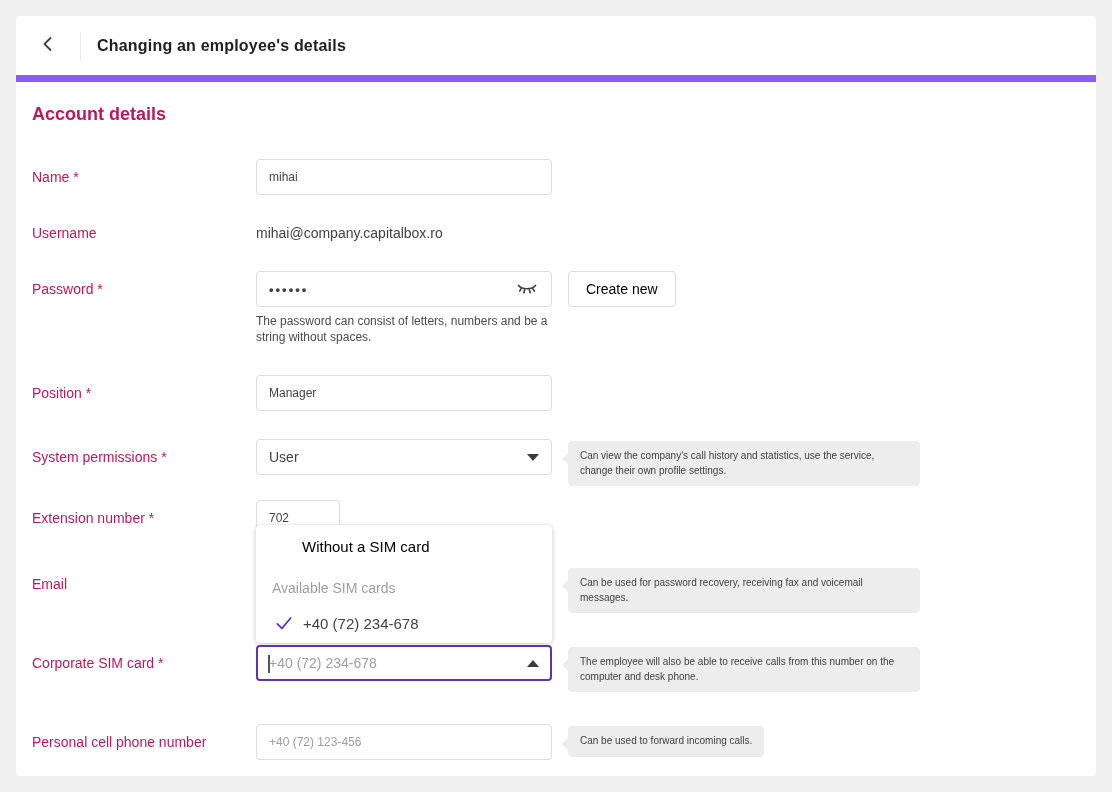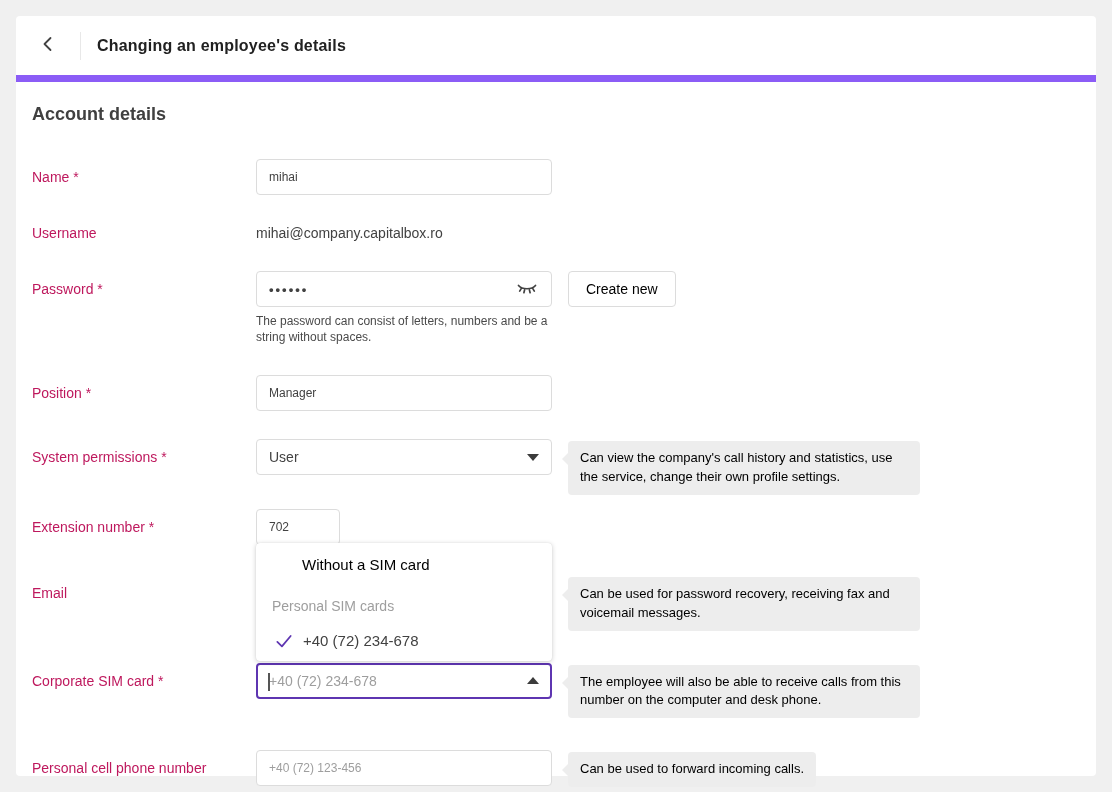--- a/index.html
+++ b/index.html
@@ -20,42 +20,42 @@
   .back-btn {
     width: 65px; display: flex; align-items: center; justify-content: center;
     border-right: 1px solid #e8e8e8; cursor: pointer; flex: 0 0 auto;
   }
   .header-title {
     display: flex; align-items: center; padding-left: 16px;
     font-size: 16px; font-weight: 600; color: #212121; letter-spacing: .2px;
   }
   
   .content { padding: 20px 16px 0 16px; }
-  .section-heading { font-size: 18px; font-weight: 600; color: #404040; margin: 2px 0 34px 0; }
+  .section-heading { font-size: 18px; font-weight: 600; color: #be185d; margin: 2px 0 34px 0; }
   .row { display: flex; align-items: flex-start; }
   .row-label { width: 224px; min-width: 224px; font-size: 14px; color: #be185d; line-height: 36px; padding-right: 10px; }
   .control { width: 296px; min-width: 296px; position: relative; }
   .text-input {
     width: 100%; height: 36px; border: 1px solid #dcdcdc; border-radius: 4px;
     padding: 0 12px; font-size: 12px; color: #424242; outline: none; background: #fff;
     font-family: "Liberation Sans", sans-serif;
   }
   .text-input::placeholder { color: #9e9e9e; opacity: 1; }
   .static-value { line-height: 36px; font-size: 14px; color: #424242; }
   .helper { margin-top: 6px; font-size: 12px; color: #4a4a4a; line-height: 1.34; }
   .btn {
     margin-left: 16px; height: 36px; padding: 0 17px; flex: 0 0 auto;
     background: #fff; border: 1px solid #dcdcdc; border-radius: 4px;
     font-size: 14px; font-weight: 500; color: #000000; cursor: pointer;
     font-family: "Liberation Sans", sans-serif;
   }
   .tooltip {
     position: relative; margin-left: 16px; margin-top: 2px;
     background: #ededed; border-radius: 4px; padding: 8px 12px;
-    font-size: 13px; color: #000000; line-height: 1.45; max-width: 352px;
+    font-size: 10px; color: #404040; line-height: 1.45; max-width: 352px;
   }
   .tooltip::before {
     content: ""; position: absolute; left: -6px; top: 11px;
     border-top: 7px solid transparent; border-bottom: 7px solid transparent;
     border-right: 7px solid #ededed;
   }
   
   .field-box {
     display: flex; align-items: center; justify-content: space-between;
     width: 100%; height: 36px; border: 1px solid #dcdcdc; border-radius: 4px;
@@ -182,21 +182,21 @@
       </div>
       <div class="tooltip">Can be used for password recovery, receiving fax and voicemail messages.</div>
     </div>
 
     <div class="row mb32">
       <div class="row-label">Corporate SIM card *</div>
       <div class="control">
 
         <div class="dropdown-panel">
           <div class="dd-option-none">Without a SIM card</div>
-          <div class="dd-group-label">Personal SIM cards</div>
+          <div class="dd-group-label">Available SIM cards</div>
           <div class="dd-option">
             <span class="check">
               <svg width="20" height="20" viewBox="0 0 24 24">
                 <polyline points="4,13 9.5,18.5 20,6" fill="none" stroke="#5e35b1" stroke-width="2.1" stroke-linecap="round" stroke-linejoin="round"></polyline>
               </svg>
             </span>
             <span>+40 (72) 234-678</span>
           </div>
         </div>
 

